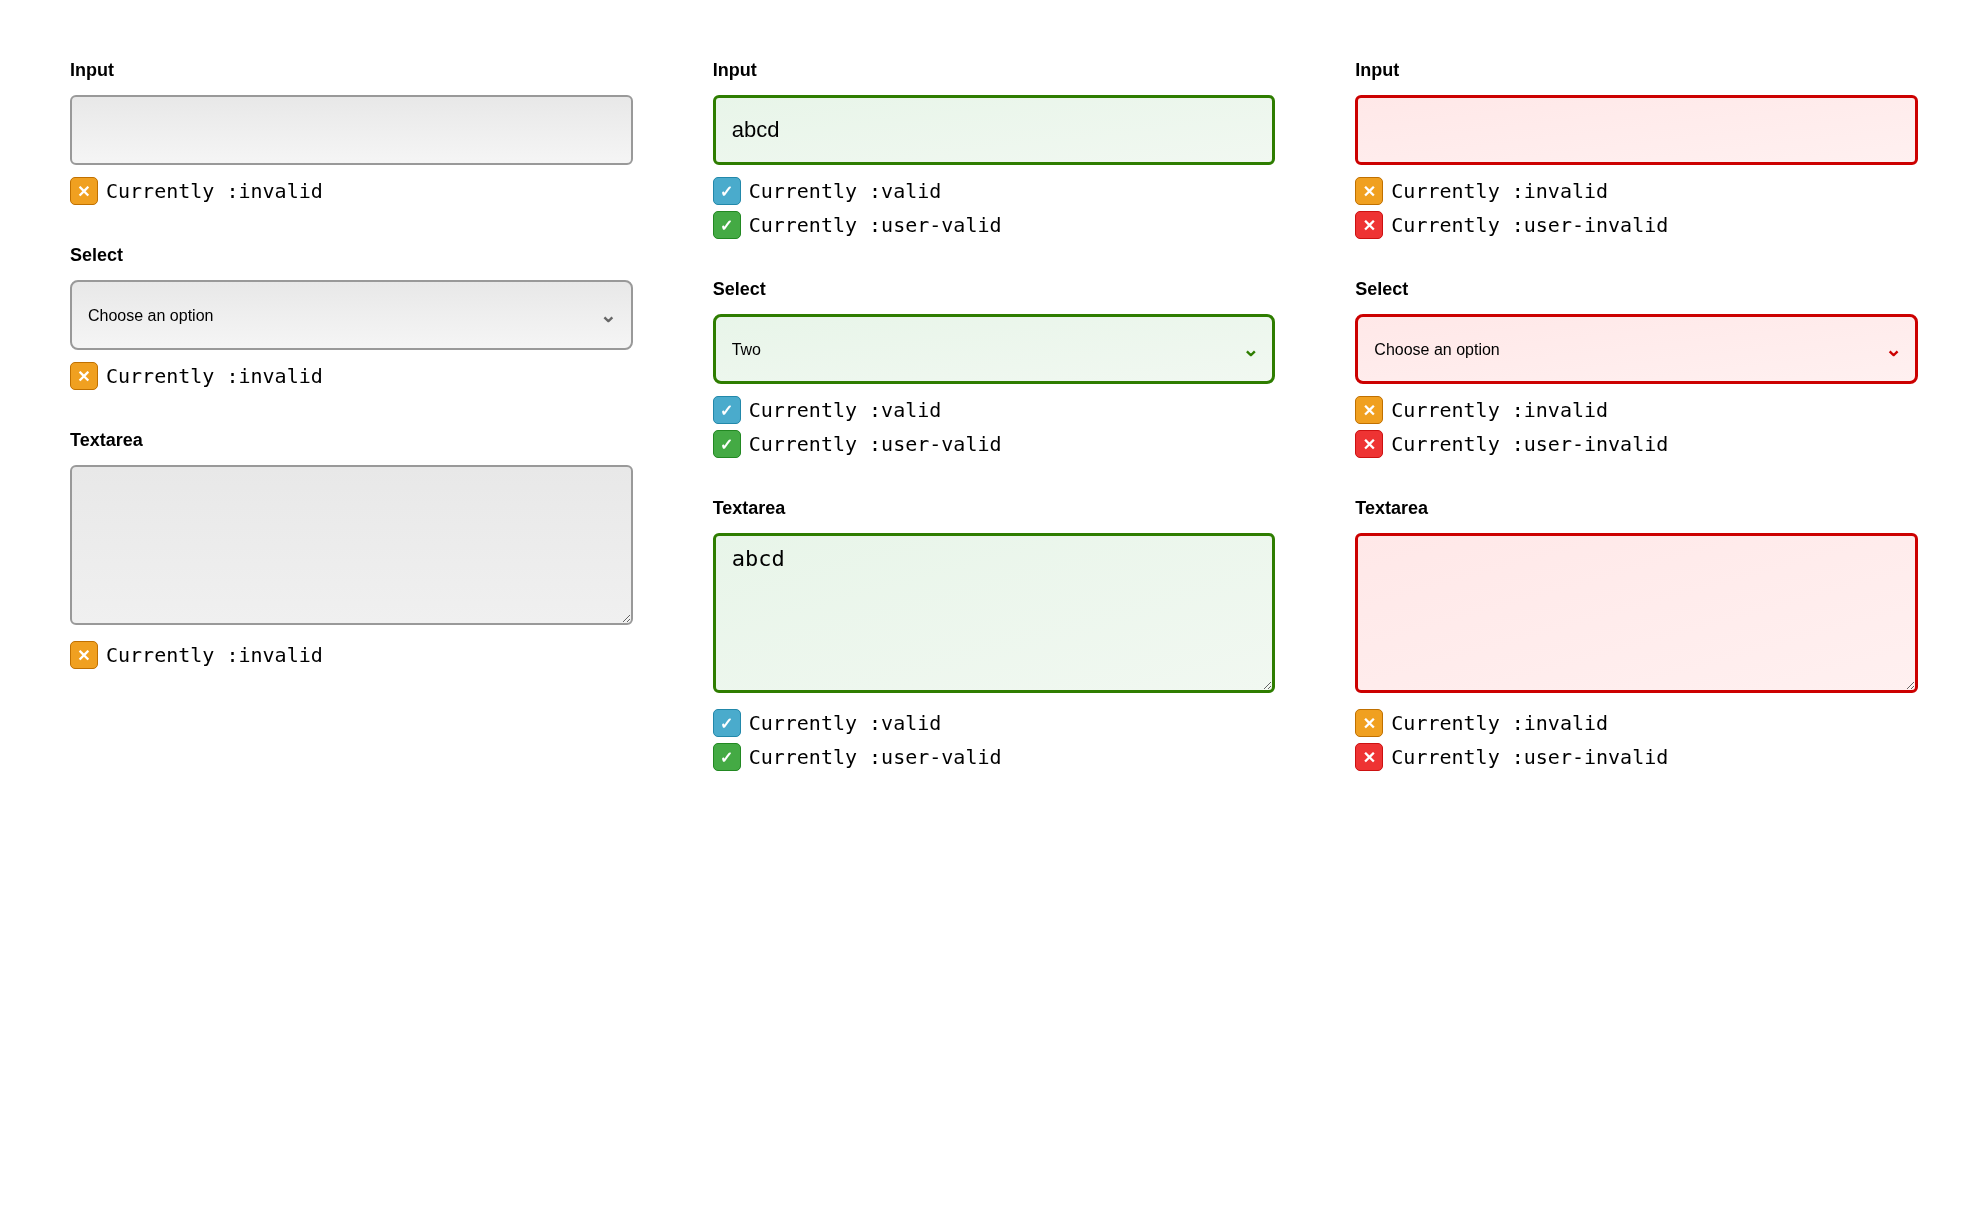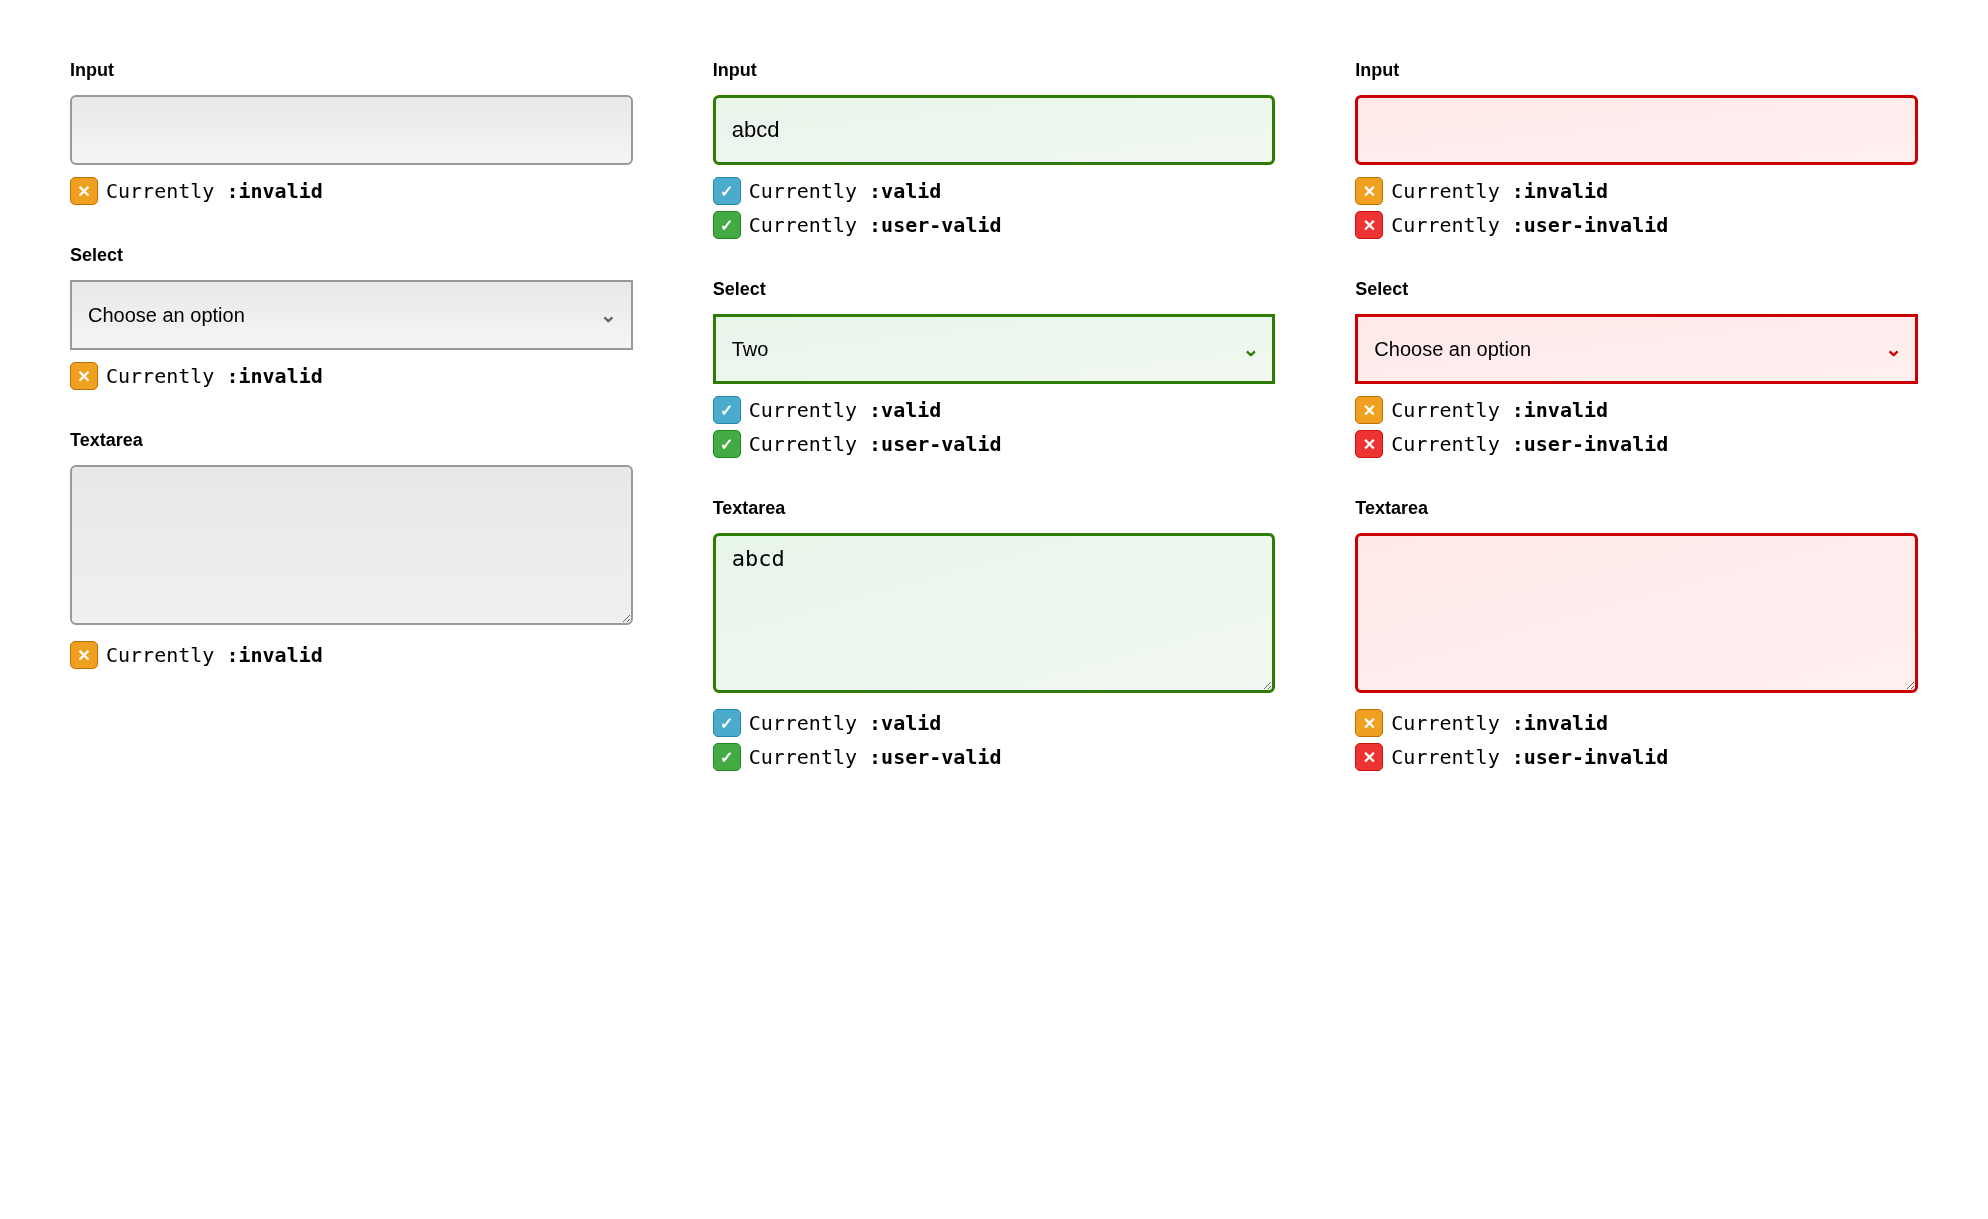--- a/index.html
+++ b/index.html
@@ -56,23 +56,23 @@
 
     
     .select-wrapper {
       position: relative;
       width: 100%;
     }
 
     .select-field {
       width: 100%;
       height: 70px;
-      font-size: 20px;
+      font-size: 16px;
       padding: 10px 50px 10px 16px;
-      border-radius: 0;
+      border-radius: 8px;
       outline: none;
       appearance: none;
       -webkit-appearance: none;
       cursor: pointer;
     }
 
     .select-neutral {
       background: linear-gradient(to bottom, #e8e8e8, #f5f5f5);
       border: 2px solid #999;
     }
@@ -179,21 +179,21 @@
       border: 1px solid #cc1111;
       color: #fff;
     }
 
     .status-text {
       font-family: monospace;
       font-size: 20px;
     }
 
     .status-text .pseudo {
-      font-weight: bold;
+      font-weight: normal;
     }
 
     .textarea-container {
       position: relative;
     }
   </style>
 </head>
 <body>
 
 <div class="grid">

